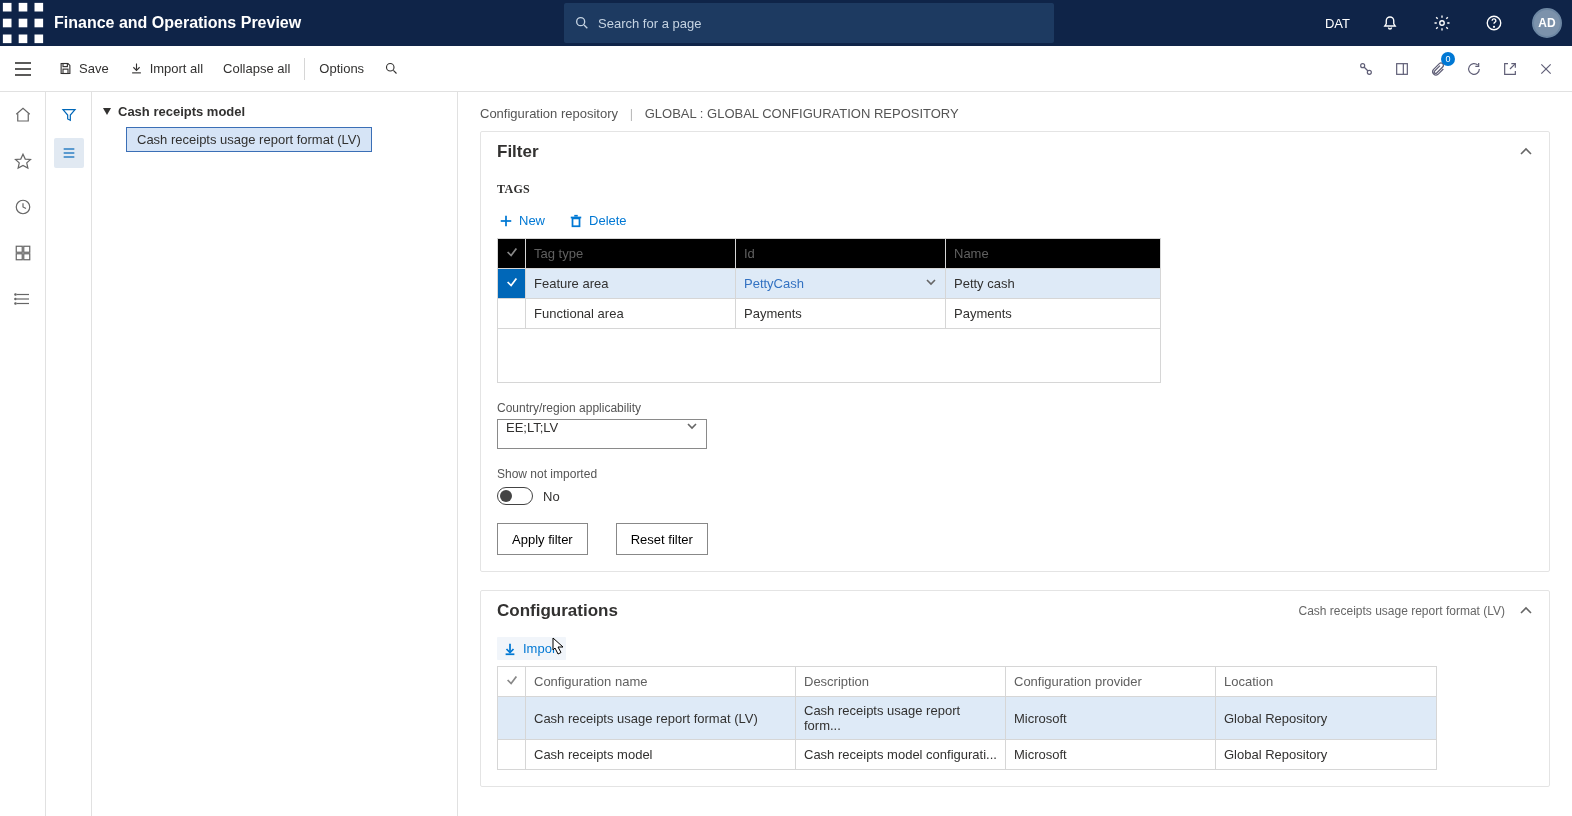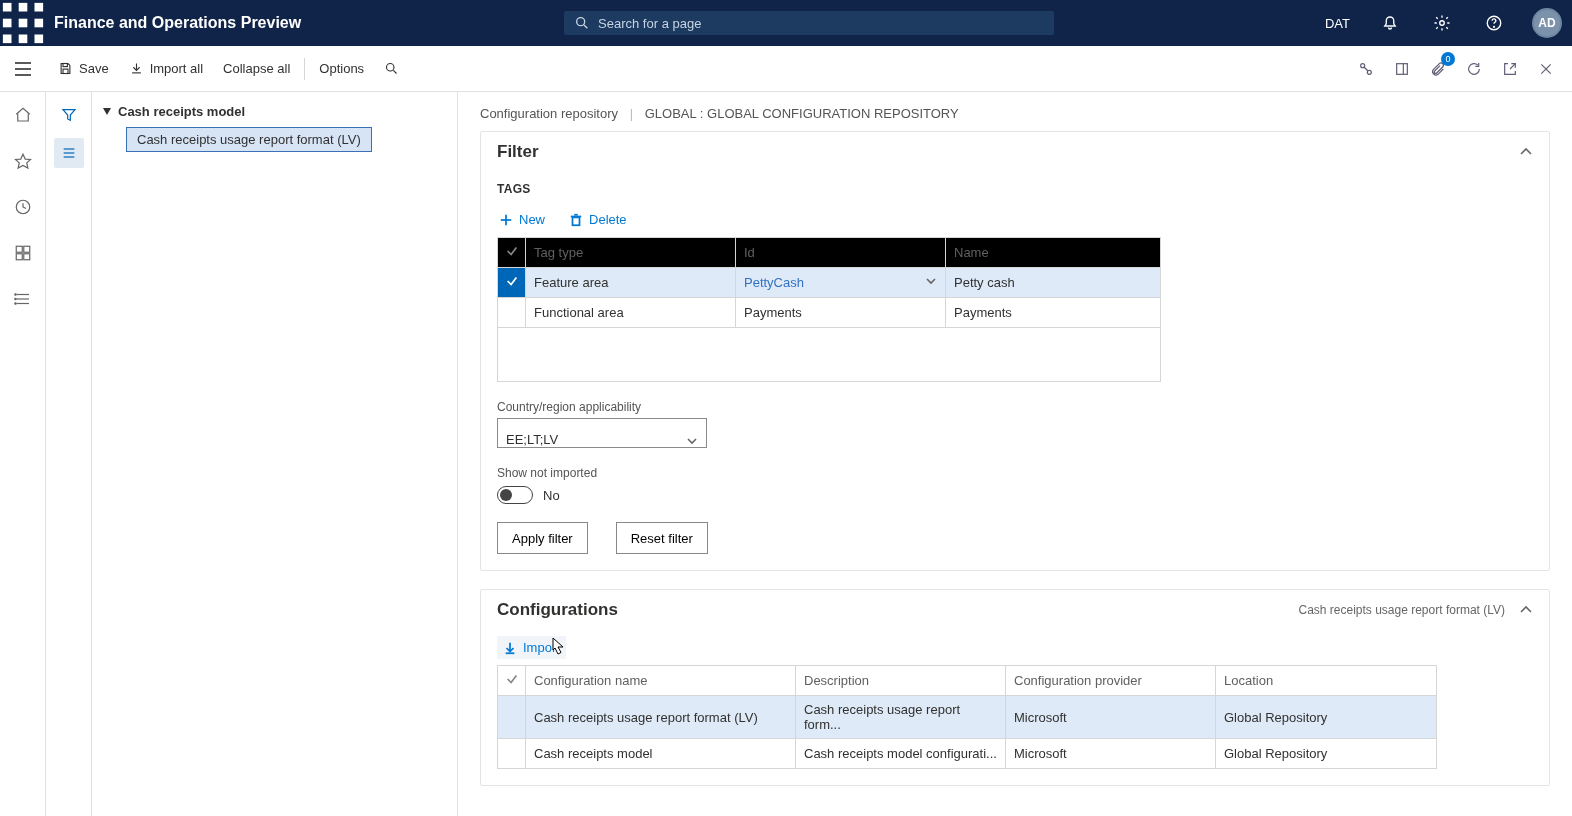--- a/index.html
+++ b/index.html
@@ -4,21 +4,21 @@
 <style>
   * { box-sizing: border-box; margin: 0; padding: 0; font-family: "Segoe UI", Arial, sans-serif; font-size: 13px; }
   body { background: #fff; color: #323130; overflow: hidden; width: 1572px; height: 816px; }
   
   
   .header { height: 46px; background: #0f2448; display: flex; align-items: center; color: #fff; }
   .waffle { width: 46px; height:46px; display:flex;align-items:center;justify-content:center;cursor:pointer; }
   .waffle svg { fill:#fff; }
   .app-title { font-size:16px; font-weight:600; margin-left:8px; flex: 0 0 auto; }
   .search-wrap { flex:1; display:flex; justify-content:center; }
-  .search-box { height:24px; width:490px; background:#1d3a61; border-radius:2px; display:flex;align-items:center; padding:0 10px; color:#c5d3e2; }
+  .search-box { height:40px; width:490px; background:#1d3a61; border-radius:2px; display:flex;align-items:center; padding:0 10px; color:#c5d3e2; }
   .search-box svg { width:16px;height:16px; margin-right:8px; fill:none; stroke:#c5d3e2; stroke-width:2; }
   .header-right { display:flex; align-items:center; height:46px; padding-right:10px; gap:12px; }
   .hdr-btn { width:40px; height:46px; display:flex; align-items:center; justify-content:center; cursor:pointer; color:#fff; }
   .hdr-btn svg { width:18px;height:18px; stroke:#fff; fill:none; stroke-width:1.8; }
   .company { font-size:13px; color:#fff; padding:0 8px; }
   .avatar { width:30px;height:30px;border-radius:50%; background:#7c92ab; color:#fff; display:flex;align-items:center;justify-content:center; font-size:12px; font-weight:600; border:2px solid #6d87a3; margin-left:6px; }
   
   
   .action-bar { height:46px; border-bottom:1px solid #e1e1e1; display:flex; align-items:center; padding:0 8px; color:#323130; justify-content:space-between; }
   .ab-left { display:flex; align-items:center; height:100%; }
@@ -52,42 +52,42 @@
   .breadcrumb { color:#555; font-size:13px; padding:4px 0 10px 0; }
   .breadcrumb .sep { margin:0 8px; color:#bbb; }
   
   .panel { border:1px solid #e4e4e4; border-radius:2px; margin-bottom:18px; background:#fff; }
   .panel-header { display:flex; align-items:center; justify-content:space-between; padding:10px 16px; cursor:pointer; }
   .panel-title { font-size:17px; font-weight:600; }
   .panel-sub { font-size:12px; color:#666; }
   .chev-up { width:14px;height:14px; }
   .panel-body { padding:6px 16px 16px 16px; }
   
-  .section-label { font-size:12px; font-weight:700; color:#323130; letter-spacing:0.3px; margin:4px 0 12px 0; }
+  .section-label { font-size:12px; font-weight:700; color:#323130; letter-spacing:0.3px; margin:4px 0 12px 0;font-family:Liberation Serif, serif; }
   
   .toolbar-row { display:flex; align-items:center; gap:20px; margin-bottom:6px; }
   .link-btn { display:flex; align-items:center; gap:6px; color:#0078d4; cursor:pointer; padding:4px 2px; }
   .link-btn svg { width:14px;height:14px; stroke:#0078d4; fill:none; stroke-width:2; }
   
   .grid { border:1px solid #d6d6d6; border-collapse:collapse; width:664px; background:#fff; }
   .grid th, .grid td { border:1px solid #d6d6d6; padding:6px 8px; text-align:left; font-weight:400; font-size:13px; height:30px; }
   .grid th { color:#606060; background:#000000; }
   .grid th.chk, .grid td.chk { width:28px; text-align:center; padding:0; }
   .grid tr.selected td { background:#deeaf7; }
   .grid tr.selected td.chk { background:#0067b8; }
   .grid tr.selected td.chk svg { stroke:#fff; }
   .chk svg { width:14px;height:14px; fill:none; stroke:#888; stroke-width:2; }
   .cell-dd { display:flex; justify-content:space-between; }
   .cell-link { color:#3372c2; }
   .dd-caret { width:12px;height:12px; }
   
   .grid-extra { height:54px; border:1px solid #d6d6d6; border-top:none; width:664px; }
   
   .field-label { color:#555; font-size:12px; margin-top:18px; margin-bottom:4px; }
-  .select-box { width:210px; height:30px; border:1px solid #8a8a8a; background:#fff; display:flex; align-items:flex-end; justify-content:space-between; padding:0 8px; cursor:pointer; }
+  .select-box { width:210px; height:30px; border:1px solid #8a8a8a; background:#fff; display:flex; align-items:flex-start; justify-content:space-between; padding:0 8px; cursor:pointer; }
   
   .toggle-row { display:flex; align-items:center; gap:10px; margin-top:6px; }
   .toggle { width:36px; height:18px; border:1px solid #444; border-radius:20px; position:relative; cursor:pointer; background:#fff; }
   .toggle-knob { width:12px;height:12px; border-radius:50%; background:#444; position:absolute; top:2px; left:2px; }
   
   .btn-row { display:flex; gap:28px; margin-top:18px; }
   .btn { height:32px; padding:0 14px; border:1px solid #888; background:#fff; cursor:pointer; display:flex; align-items:center; font-size:13px; }
   
   
   .cfg-grid { border:1px solid #d6d6d6; border-collapse:collapse; width:940px; background:#fff; }

